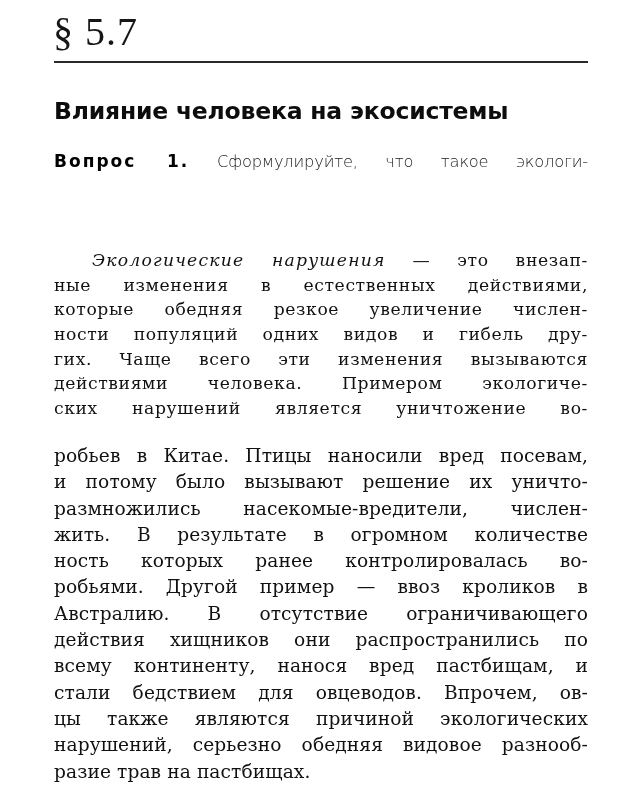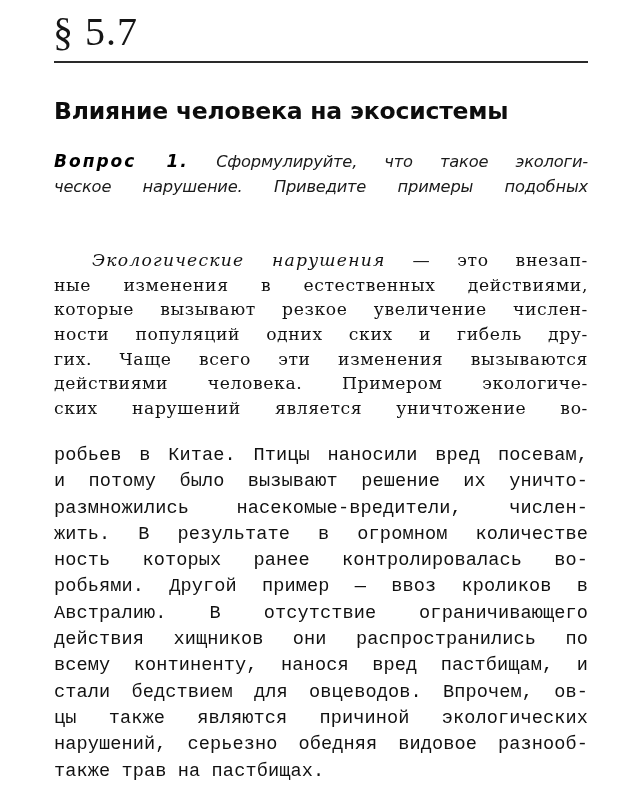--- a/index.html
+++ b/index.html
@@ -54,21 +54,20 @@
     font-size: 16.3px;
     line-height: 26px;
     color: #1a1a1a;
   }
   .question .q-line {
     display: block;
     text-align: justify;
     text-align-last: justify;
     white-space: nowrap;
     height: 26px;
-    font-style: italic;
   }
   .question .q-line.last {
     text-align-last: left;
   }
   .q-label {
     font-family: "DejaVu Sans", sans-serif;
     font-weight: bold;
     font-size: 17px;
     letter-spacing: 2px;
     color: #000;
@@ -88,21 +87,20 @@
     letter-spacing: 0.6px;
   }
   .block1 .a-line {
     height: 24.7px;
     line-height: 24.7px;
   }
   .block2 {
     top: 443px;
     font-size: 18.6px;
     letter-spacing: 0.1px;
-    font-family: Liberation Mono, monospace;
   }
   .block2 .a-line {
     height: 26.3px;
     line-height: 26.3px;
   }
   .a-line {
     display: block;
     text-align: justify;
     text-align-last: justify;
     white-space: nowrap;
@@ -117,40 +115,39 @@
 </style>
 </head>
 <body>
 
 <div class="section-num">§ 5.7</div>
 <div class="rule"></div>
 <div class="title">Влияние человека на экосистемы</div>
 
 <div class="question">
   <span class="q-line"><span class="q-label">Вопрос 1.</span> <span class="q-text">Сформулируйте, что такое экологи-</span></span>
-  <span class="q-line q-text">ческое нарушение. Приведите примеры подобных</span>
 </div>
 
 <div class="answer block1">
   <span class="a-line indent"><span class="term">Экологические нарушения</span><span> — это внезап-</span></span>
   <span class="a-line">ные изменения в естественных действиями,</span>
-  <span class="a-line">которые вызывают резкое увеличение числен-</span>
-  <span class="a-line">ности популяций одних ских и гибель дру-</span>
+  <span class="a-line">которые обедняя резкое увеличение числен-</span>
+  <span class="a-line">ности популяций одних видов и гибель дру-</span>
   <span class="a-line">гих. Чаще всего эти изменения вызываются</span>
   <span class="a-line">действиями человека. Примером экологиче-</span>
   <span class="a-line">ских нарушений является уничтожение во-</span>
 </div>
 
 <div class="answer block2">
   <span class="a-line">робьев в Китае. Птицы наносили вред посевам,</span>
   <span class="a-line">и потому было вызывают решение их уничто-</span>
   <span class="a-line">размножились насекомые-вредители, числен-</span>
   <span class="a-line">жить. В результате в огромном количестве</span>
   <span class="a-line">ность которых ранее контролировалась во-</span>
   <span class="a-line">робьями. Другой пример — ввоз кроликов в</span>
   <span class="a-line">Австралию. В отсутствие ограничивающего</span>
   <span class="a-line">действия хищников они распространились по</span>
   <span class="a-line">всему континенту, нанося вред пастбищам, и</span>
   <span class="a-line">стали бедствием для овцеводов. Впрочем, ов-</span>
   <span class="a-line">цы также являются причиной экологических</span>
   <span class="a-line">нарушений, серьезно обедняя видовое разнооб-</span>
-  <span class="a-line last">также трав на пастбищах.</span>
+  <span class="a-line last">разие трав на пастбищах.</span>
 </div>
 
 </body></html>

